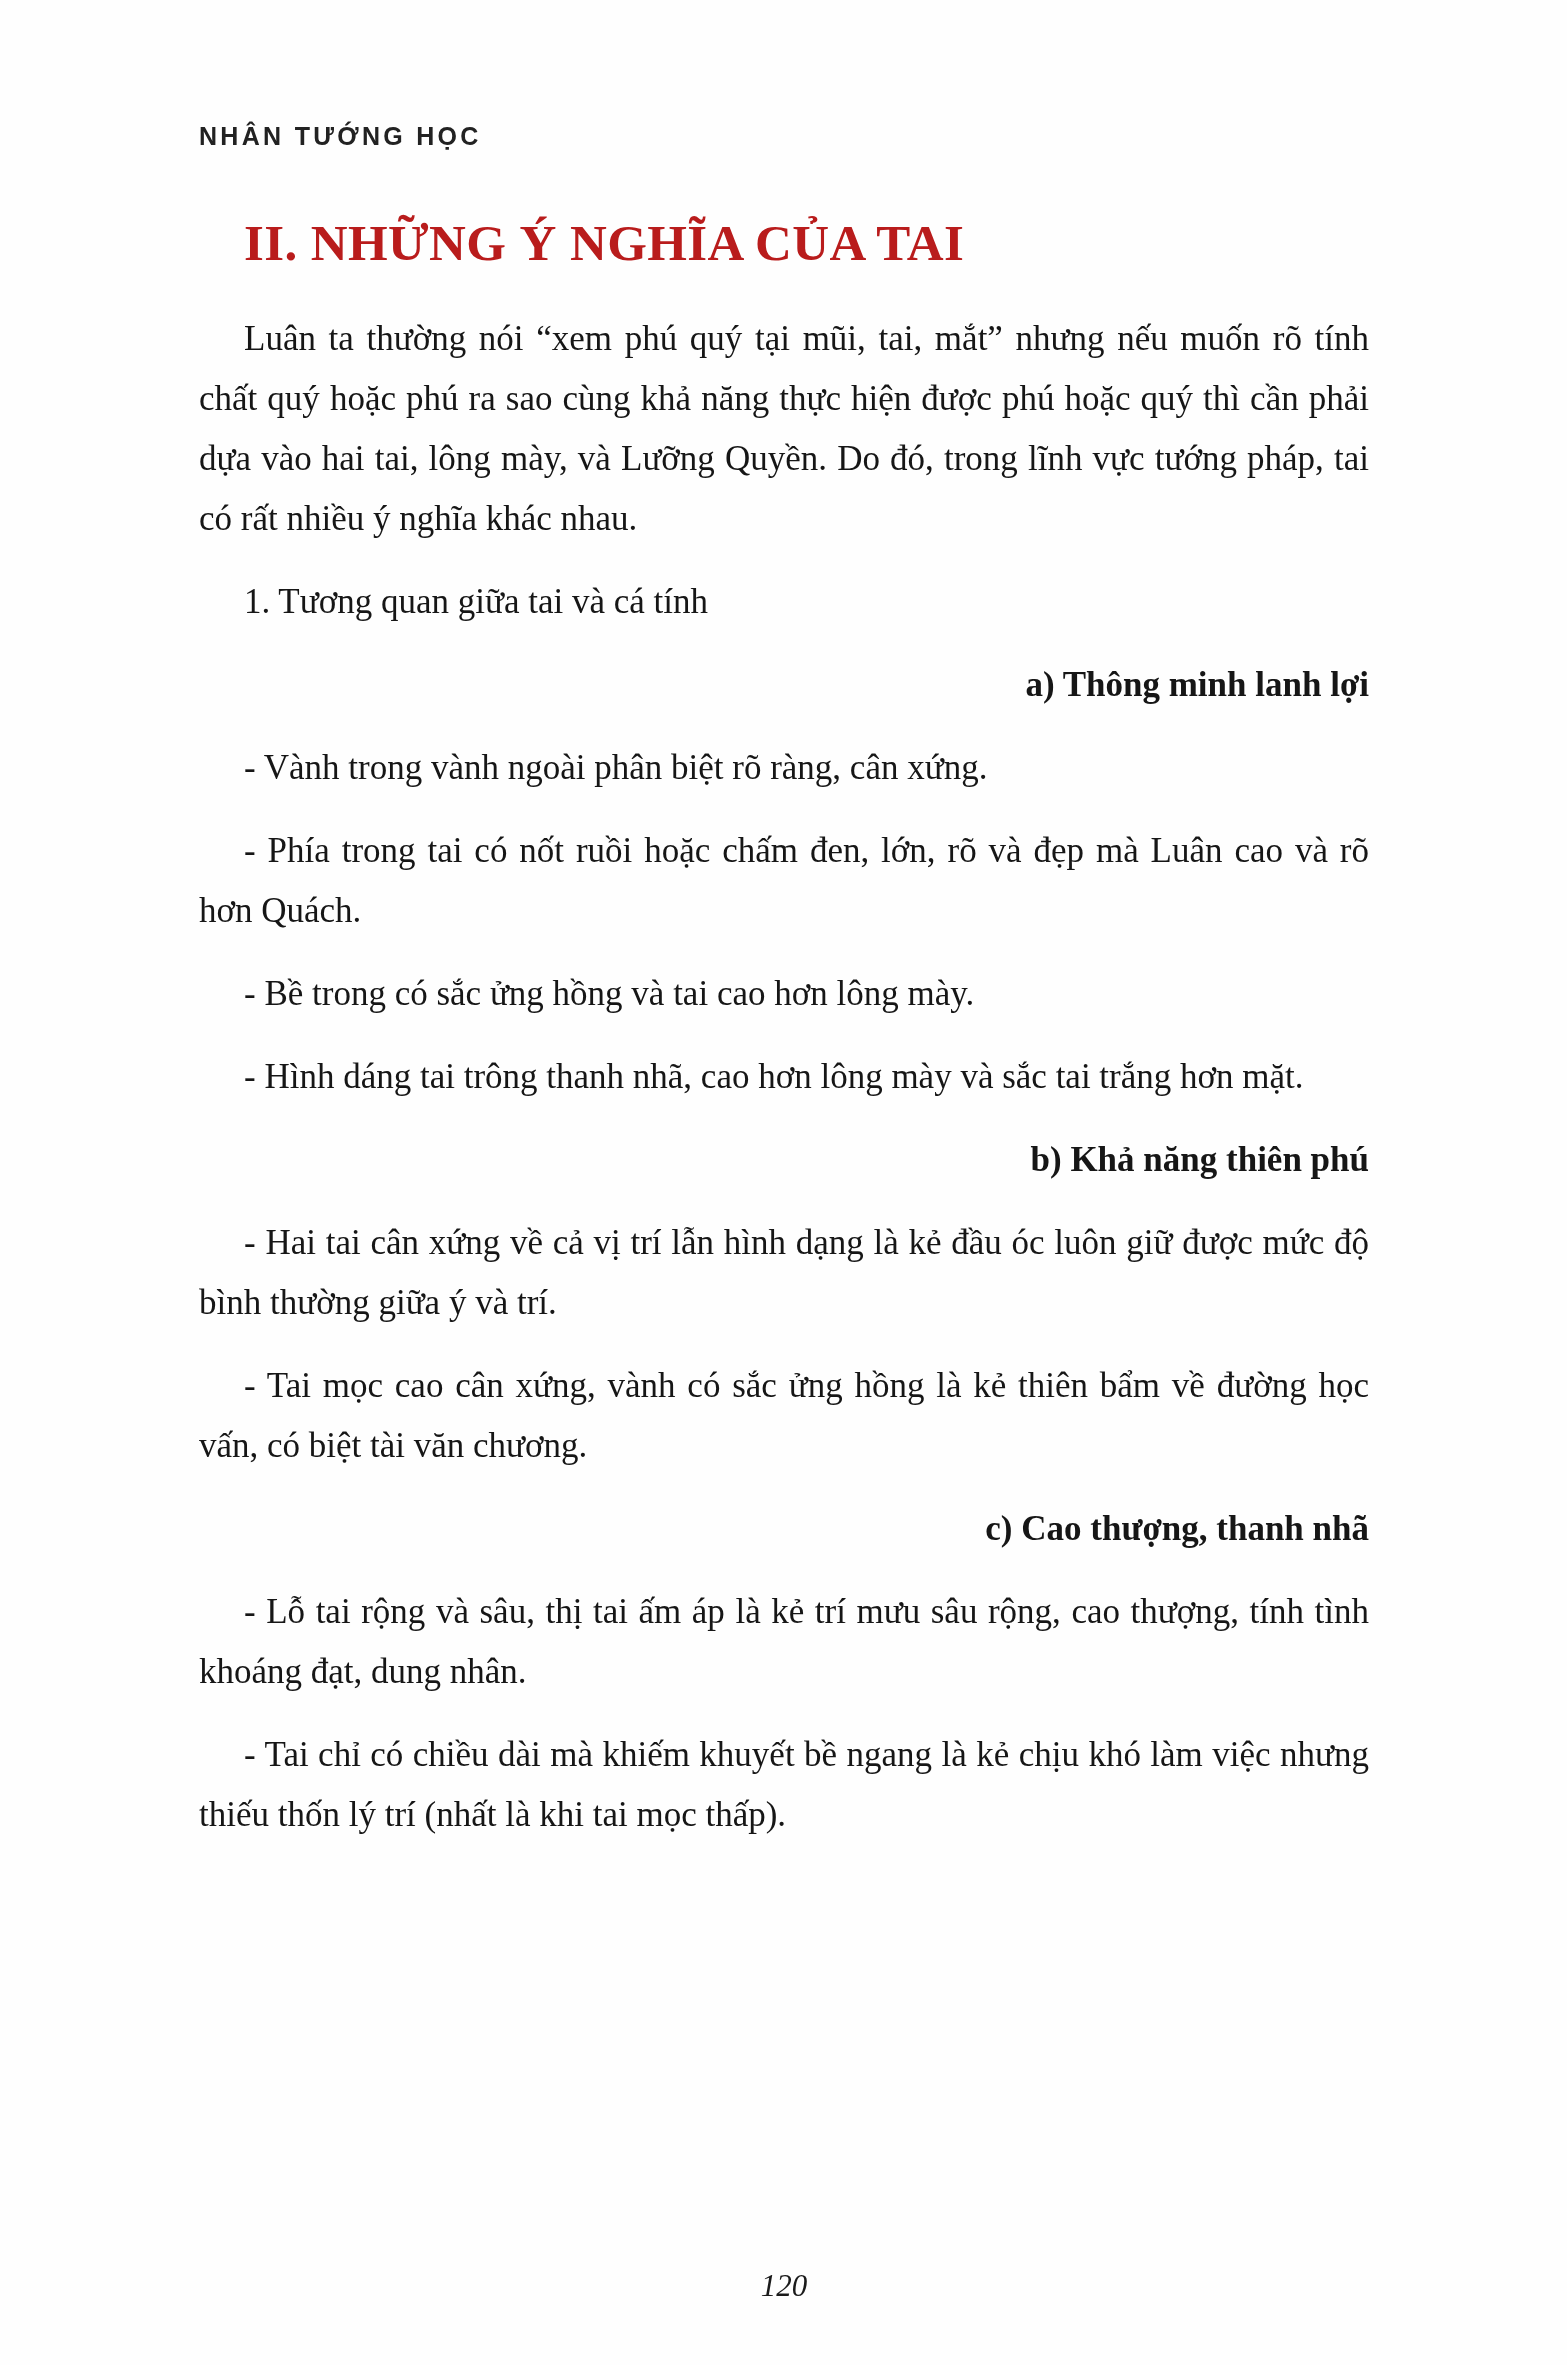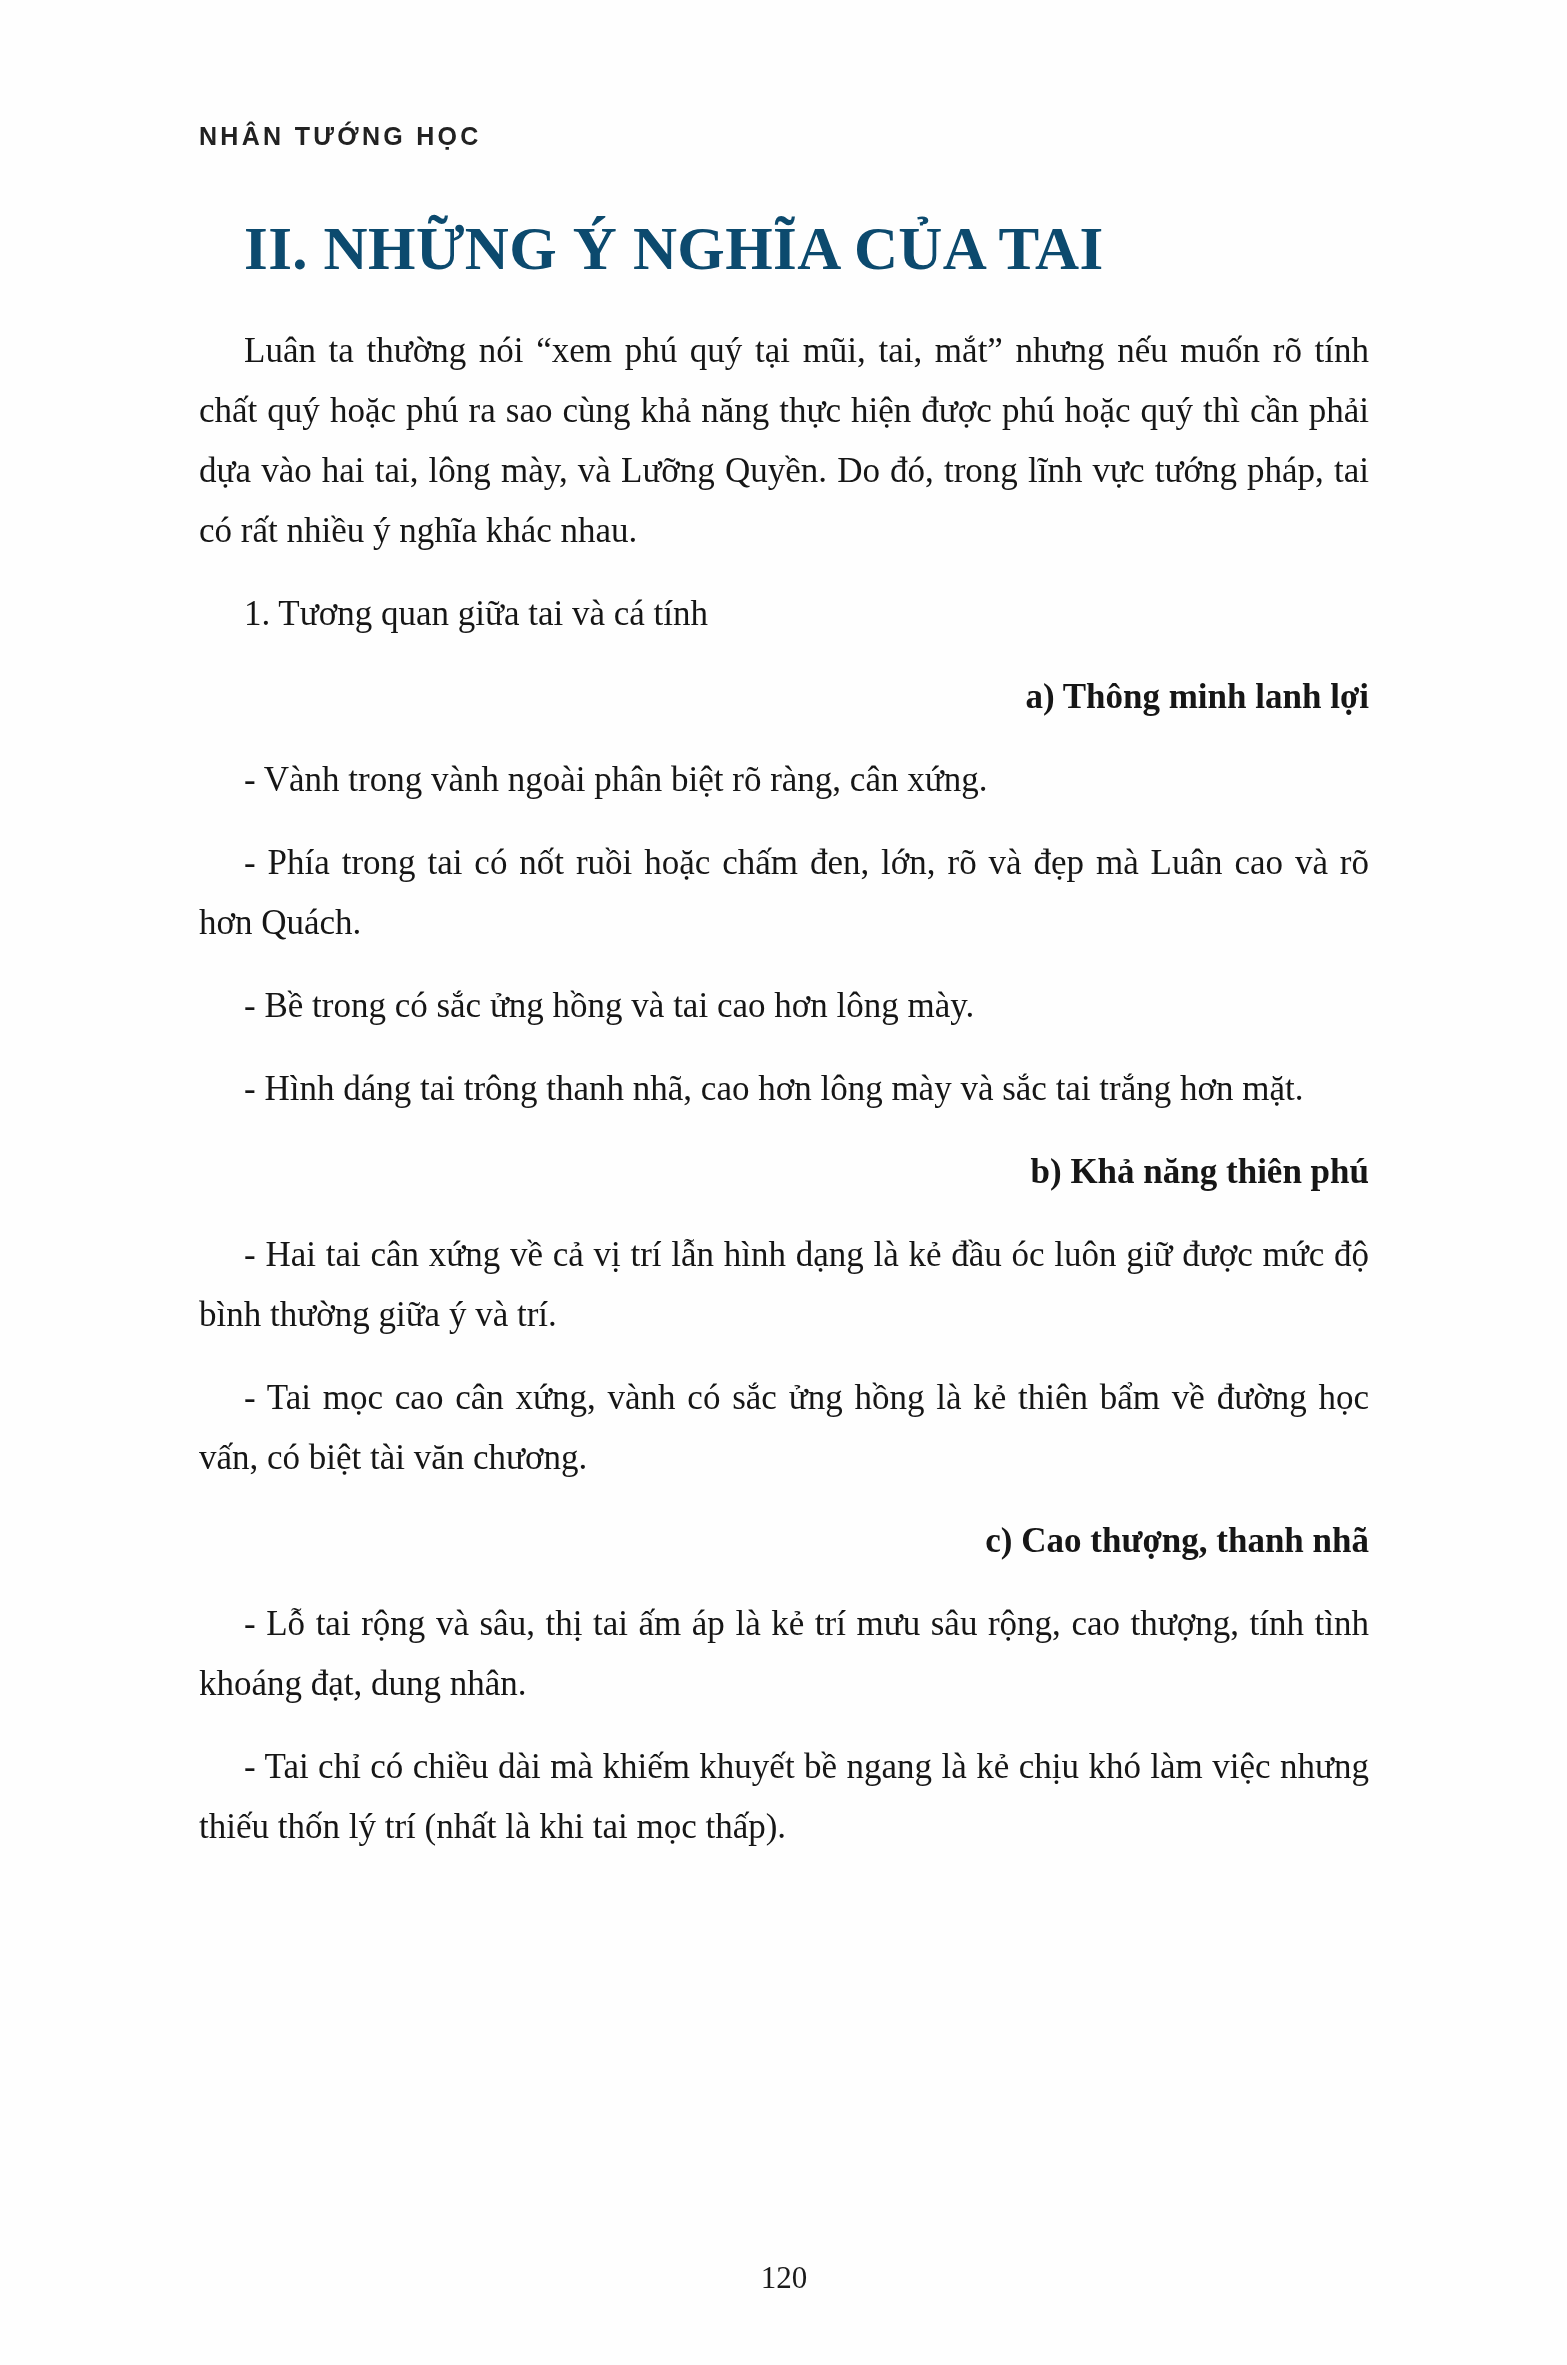--- a/index.html
+++ b/index.html
@@ -25,26 +25,26 @@
   .running-head {
     text-align: left;
     font-family: "Liberation Sans", "DejaVu Sans", sans-serif;
     font-size: 25px;
     font-weight: 700;
     letter-spacing: 3.3px;
     color: #222;
     margin: 0 0 63px 0;
   }
   .chapter-title {
-    font-size: 61px;
+    font-size: 51px;
     font-weight: 700;
     margin: 0 0 37px 0;
     padding-left: 45px;
     letter-spacing: 0.4px;
-    color: #0c4a6e;
+    color: #b91c1c;
   }
   .body-text p {
     font-size: 35px;
     line-height: 60px;
     margin: 0 0 23px 0;
     text-align: justify;
     text-indent: 45px;
     color: #161616;
   }
   .body-text p.h2 {
@@ -52,25 +52,26 @@
     text-align: left;
     margin-top: 9.8px;
   }
   .body-text p.h3 {
     font-weight: 700;
     text-align: right;
   }
   .page-number {
     position: absolute;
     left: 0;
-    bottom: 70px;
+    bottom: 62px;
     width: 100%;
     text-align: center;
     font-size: 31px;
     color: #1a1a1a;
+    font-style: italic;
   }
 </style>
 </head>
 <body>
 
 <div class="page">
 
   <div class="running-head">NHÂN TƯỚNG HỌC</div>
 
   <h1 class="chapter-title">II. NHỮNG Ý NGHĨA CỦA TAI</h1>

